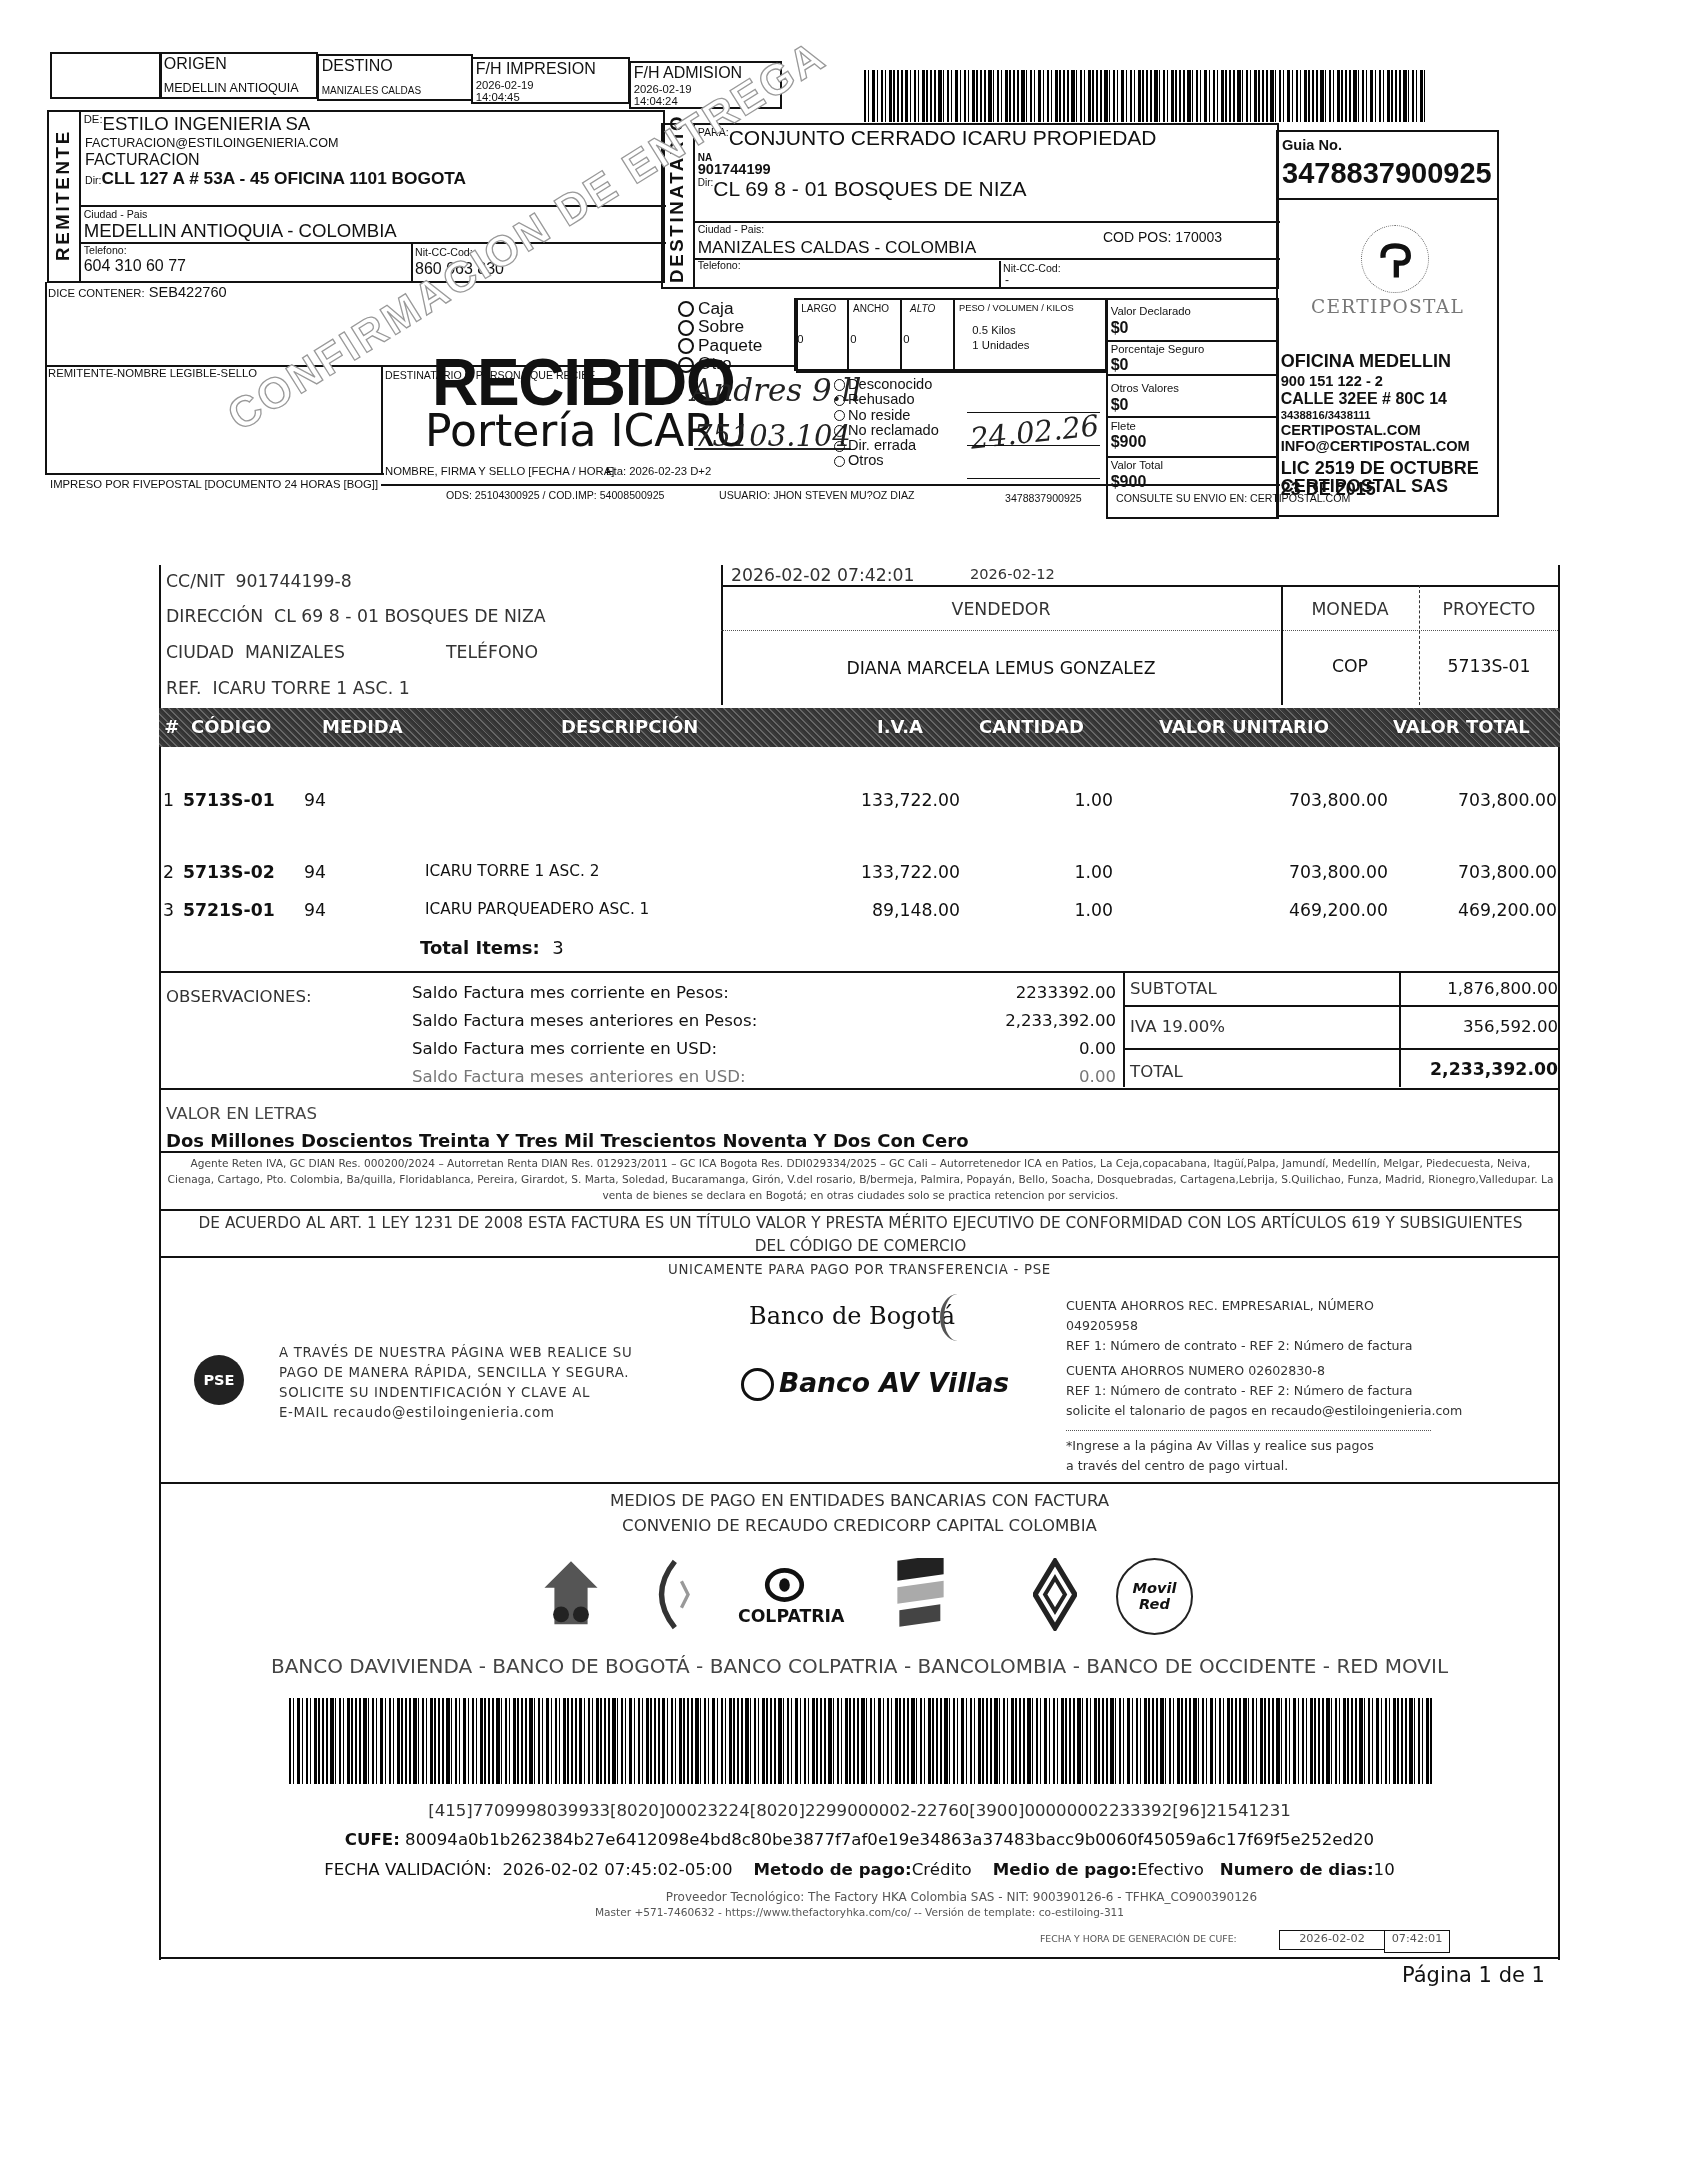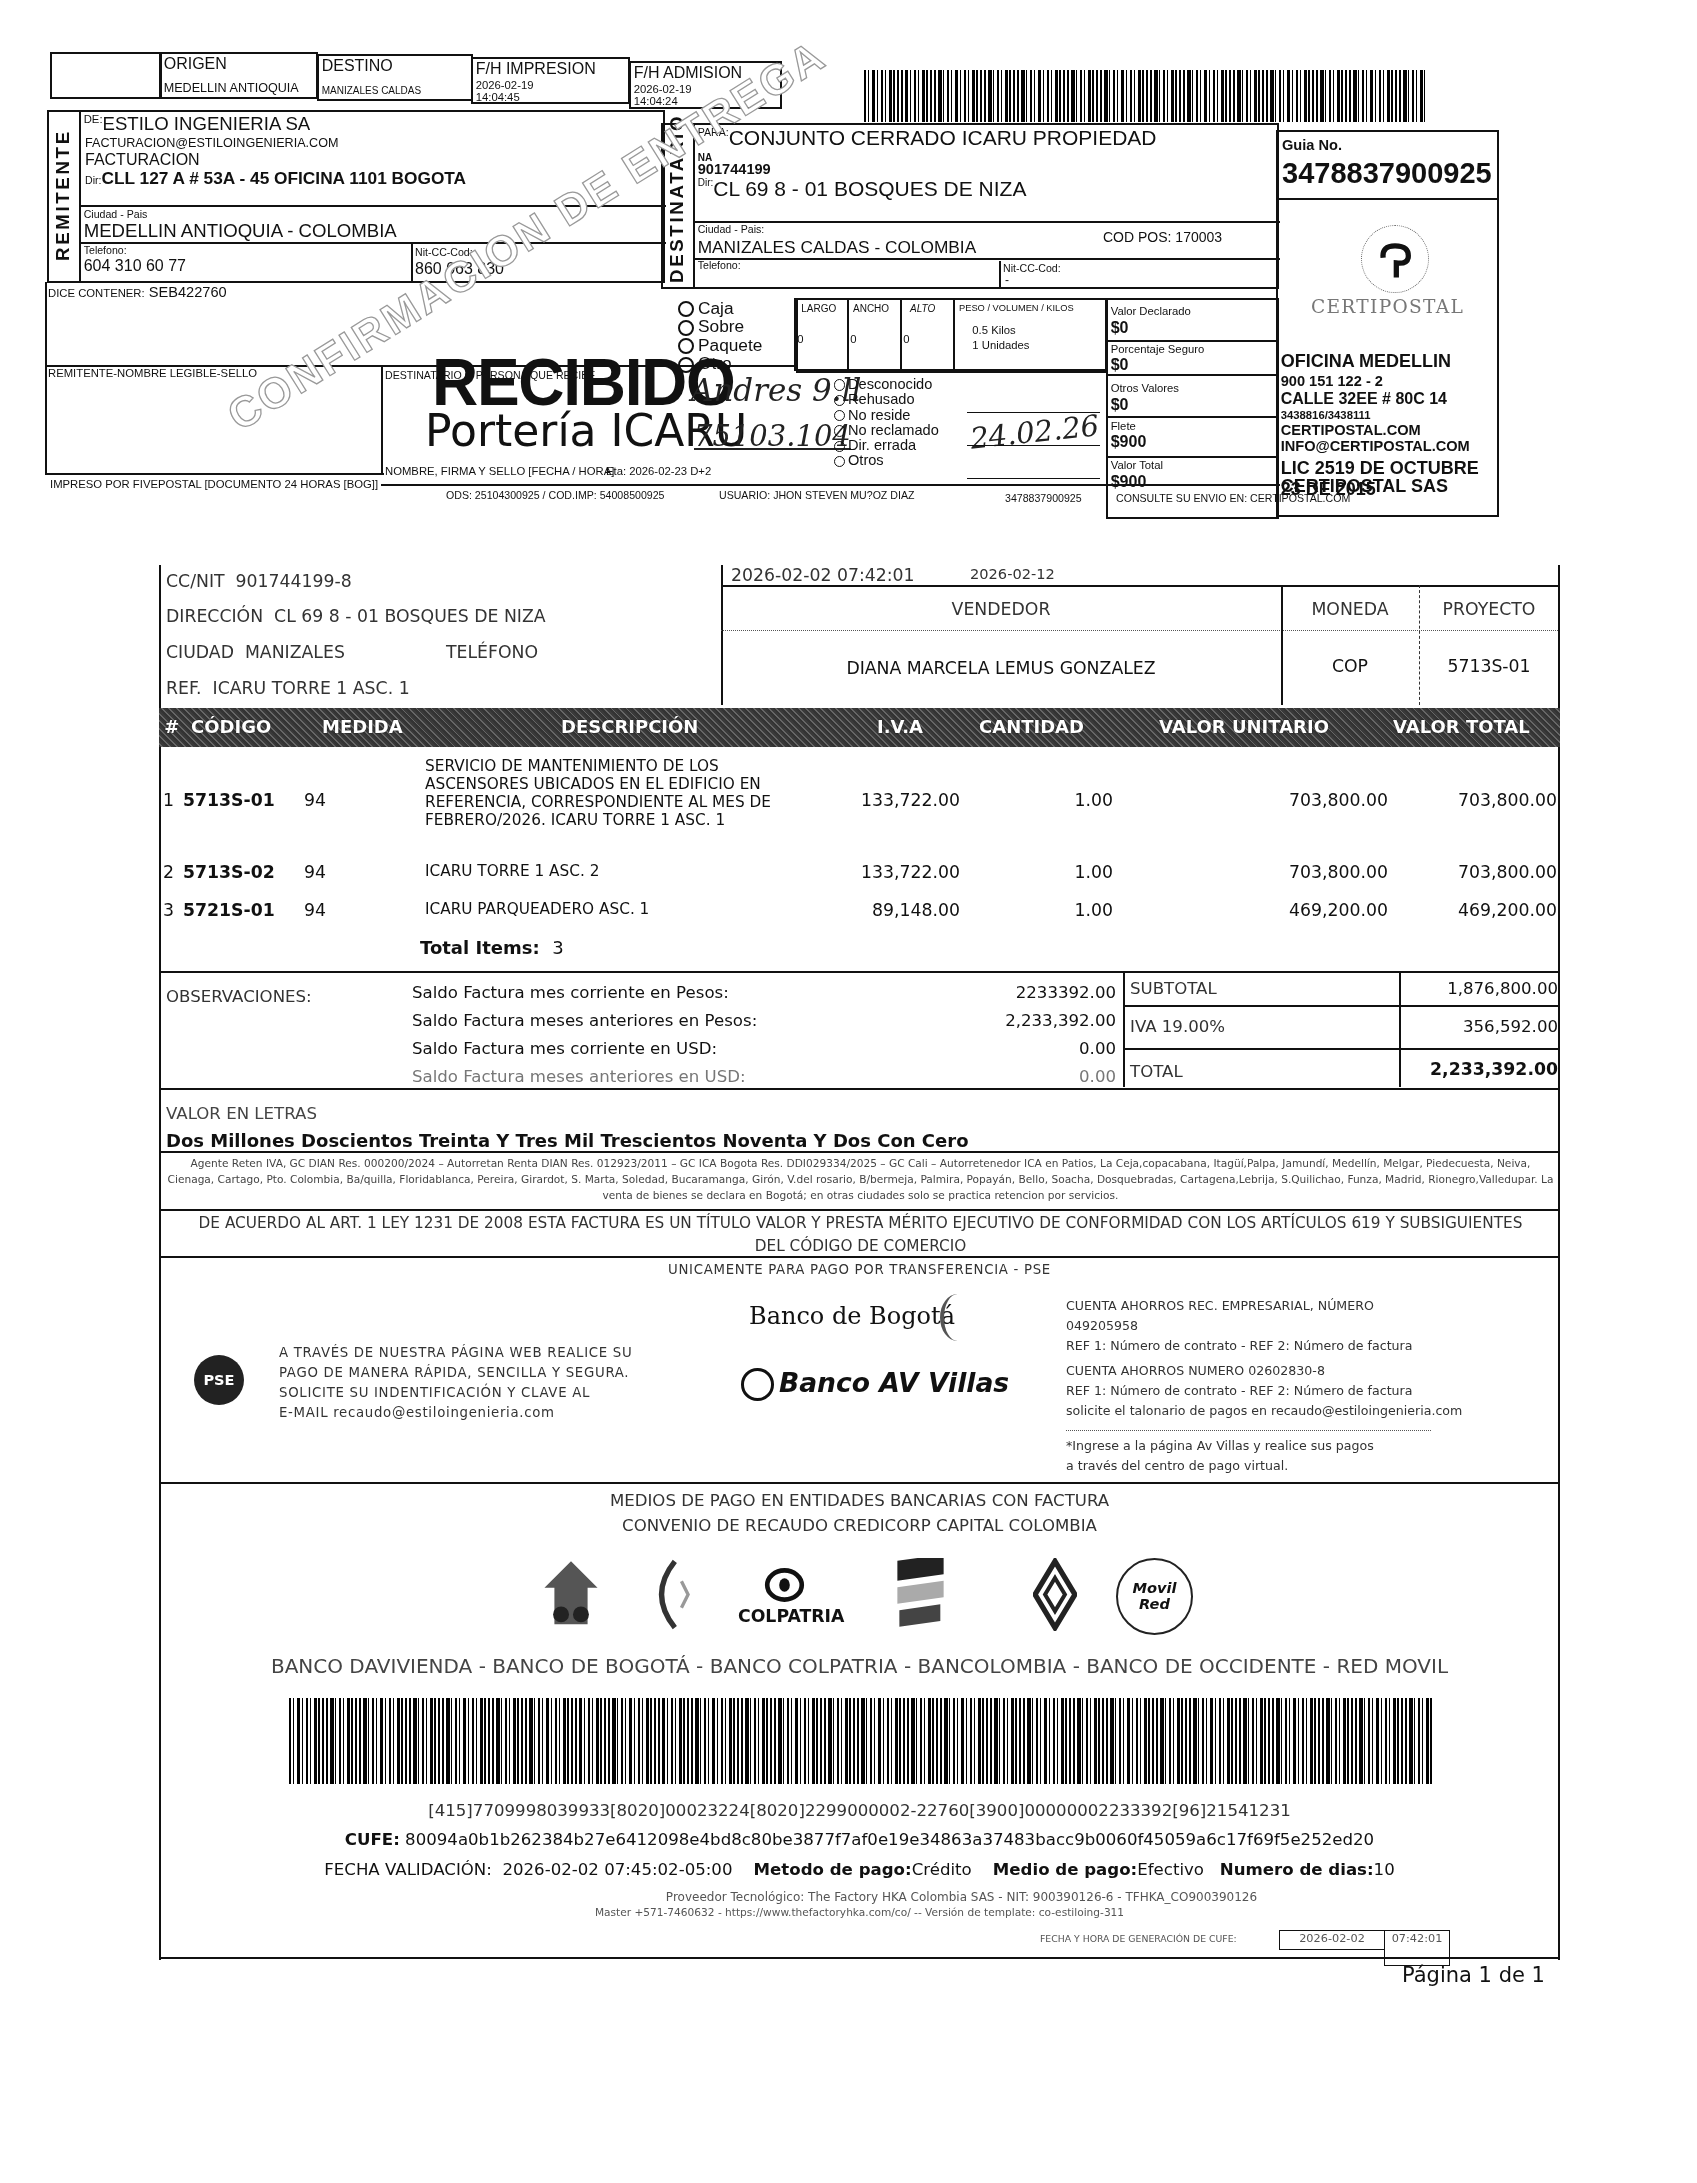--- a/index.html
+++ b/index.html
@@ -230,21 +230,20 @@
     <span style="left:718px;">I.V.A</span>
     <span style="left:820px;">CANTIDAD</span>
     <span style="left:1000px;">VALOR UNITARIO</span>
     <span style="left:1234px;">VALOR TOTAL</span>
   </div>
 
   <div class="abs" style="left:159px;top:757px;width:1401px;height:93px;font-size:17.3px;">
     <span class="abs" style="left:4px;top:33px;">1</span>
     <span class="abs b" style="left:24px;top:33px;">5713S-01</span>
     <span class="abs" style="left:145px;top:33px;">94</span>
-    <span class="abs" style="left:266px;top:0;width:372px;font-size:15.3px;line-height:18px;">SERVICIO DE MANTENIMIENTO DE LOS ASCENSORES UBICADOS EN EL EDIFICIO EN REFERENCIA, CORRESPONDIENTE AL MES DE FEBRERO/2026. ICARU TORRE 1 ASC. 1</span>
     <span class="abs right" style="left:638px;width:163px;top:33px;">133,722.00</span>
     <span class="abs right" style="left:864px;width:90px;top:33px;">1.00</span>
     <span class="abs right" style="left:1063px;width:166px;top:33px;">703,800.00</span>
     <span class="abs right" style="left:1229px;width:169px;top:33px;">703,800.00</span>
   </div>
   <div class="abs" style="left:159px;top:862px;width:1401px;height:26.6px;font-size:17.3px;">
     <span class="abs" style="left:4px;top:0;">2</span>
     <span class="abs b" style="left:24px;top:0;">5713S-02</span>
     <span class="abs" style="left:145px;top:0;">94</span>
     <span class="abs" style="left:266px;top:0;font-size:15.3px;">ICARU TORRE 1 ASC. 2</span>
@@ -375,18 +374,18 @@
     <span>2026-02-02 07:45:02-05:00</span>&nbsp;&nbsp;&nbsp;
     <span class="b">Metodo de pago:</span><span>Crédito</span>&nbsp;&nbsp;&nbsp;
     <span class="b">Medio de pago:</span><span>Efectivo</span>&nbsp;&nbsp;
     <span class="b">Numero de dias:</span><span>10</span>
   </div>
   <div class="abs center" style="left:159px;width:1605px;top:1890px;font-size:12px;color:#555;">Proveedor Tecnológico: The Factory HKA Colombia SAS - NIT: 900390126-6 - TFHKA_CO900390126</div>
   <div class="abs center" style="left:159px;width:1401px;top:1906px;font-size:10.6px;color:#555;">Master +571-7460632 - https://www.thefactoryhka.com/co/ -- Versión de template: co-estiloing-311</div>
 
   <div class="abs" style="left:1040px;top:1933px;font-size:9.3px;color:#555;">FECHA Y HORA DE GENERACIÓN DE CUFE:</div>
   <div class="box center" style="left:1279px;top:1930px;width:106px;height:20px;font-size:11.3px;line-height:16px;color:#555;border-width:1.3px;">2026-02-02</div>
-  <div class="box center" style="left:1384px;top:1930px;width:66px;height:36px;font-size:11.3px;line-height:16px;color:#555;border-width:1.3px;">07:42:01</div>
+  <div class="box center" style="left:1384px;top:1930px;width:66px;height:23px;font-size:11.3px;line-height:16px;color:#555;border-width:1.3px;">07:42:01</div>
   <div class="abs bt" style="left:159px;top:1957px;width:1401px;"></div>
 
   <div class="abs" style="left:1402px;top:1963px;font-size:21px;">Página 1 de 1</div>
 </div>
 
 
 </body></html>

